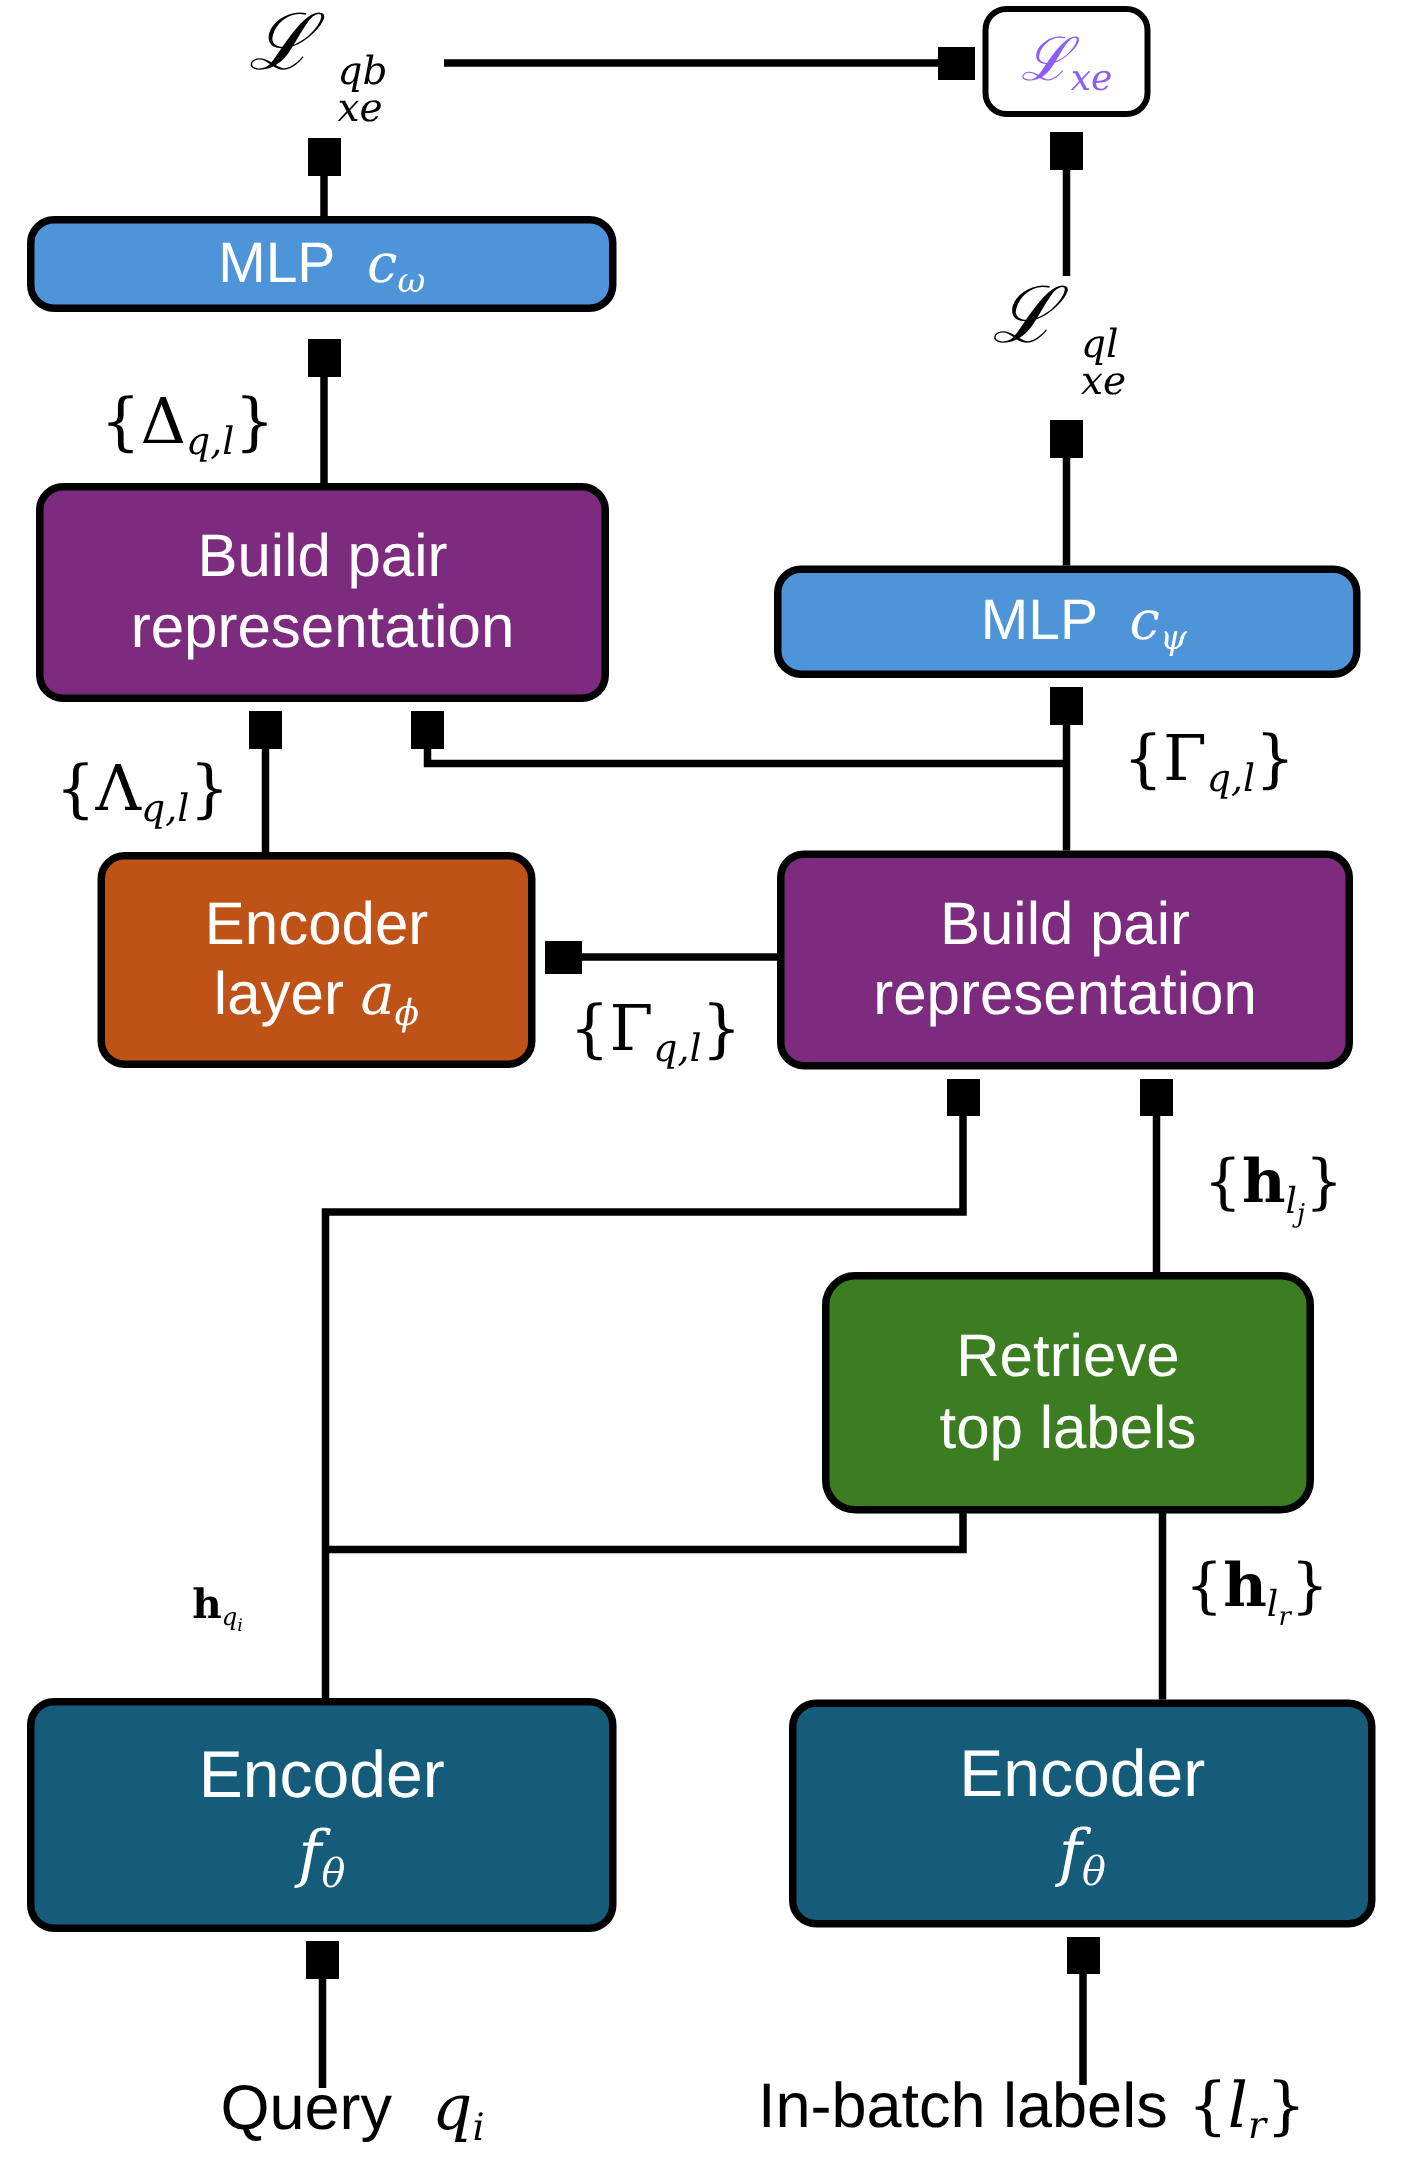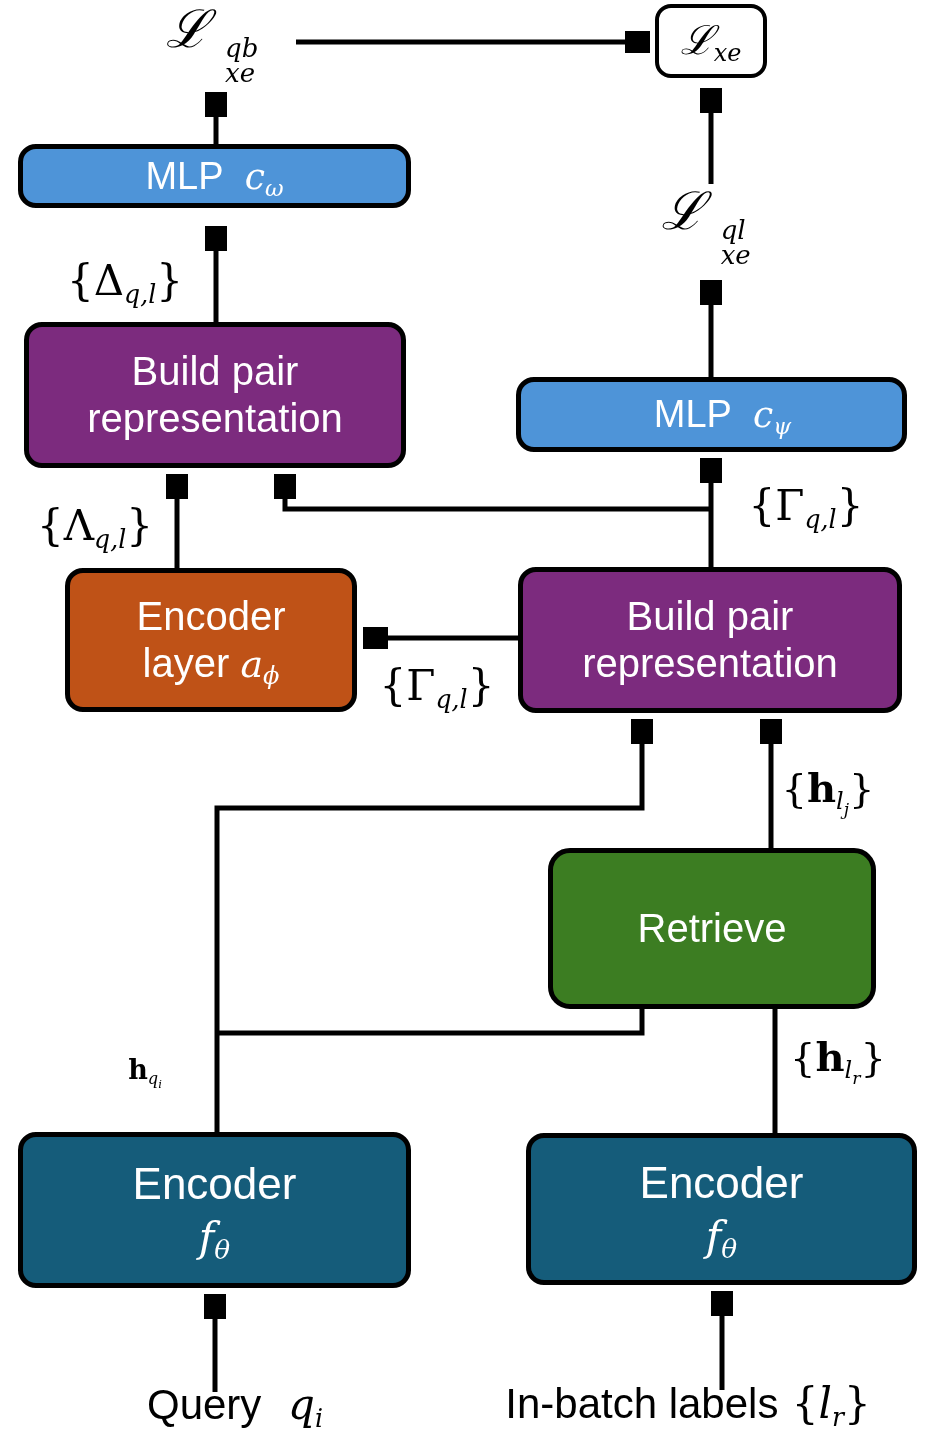--- a/index.html
+++ b/index.html
@@ -9,21 +9,21 @@
   .wires path{stroke:#000;stroke-width:5;fill:none;}
 
   .box{position:absolute;border:5px solid #000;border-radius:18px;color:#fff;
        display:flex;flex-direction:column;align-items:center;justify-content:center;
        text-align:center;line-height:1.18;box-sizing:border-box;white-space:nowrap;}
   .blue{background:#4E94D8;font-size:38px;}
   .purple{background:#7C2B7E;font-size:40px;}
   .orange{background:#BF5217;font-size:40px;}
   .green{background:#3C7D22;font-size:40px;}
   .teal{background:#155C7A;font-size:44px;}
-  .loss{background:#fff;color:#000000;border-radius:16px;border-width:4px;
+  .loss{background:#fff;color:#8b5cf6;border-radius:16px;border-width:4px;
         font-family:"DejaVu Serif",serif;font-style:italic;font-size:40px;}
 
   .mlabel{position:absolute;transform:translate(-50%,-50%);white-space:nowrap;color:#000;
           font-family:"DejaVu Serif",serif;font-size:42px;line-height:1;}
   .mi{font-family:"DejaVu Serif",serif;font-style:italic;}
   .mup{font-style:normal;}
   .mbf{font-weight:bold;font-style:normal;}
   .brace{font-style:normal;}
   sub{line-height:0;}
   .sub{font-size:0.60em;vertical-align:-0.30em;}
@@ -84,20 +84,21 @@
     <span><span class="txt">MLP</span>&nbsp;&nbsp;<span class="mi boxvar">c</span><sub class="sub mi">ψ</sub></span>
   </div>
 
   <div class="box purple" style="left:518px;top:567px;width:384px;height:146px;">
     <span>Build pair</span>
     <span>representation</span>
   </div>
 
   <div class="box green" style="left:548px;top:848px;width:328px;height:161px;border-radius:22px;">
     <span>Retrieve</span>
+    <span>top labels</span>
   </div>
 
   <div class="box teal" style="left:18px;top:1132px;width:393px;height:156px;">
     <span>Encoder</span>
     <span><span class="mi boxvar">f</span><sub class="sub mi">θ</sub></span>
   </div>
 
   <div class="box teal" style="left:526px;top:1133px;width:391px;height:152px;">
     <span>Encoder</span>
     <span><span class="mi boxvar">f</span><sub class="sub mi">θ</sub></span>
@@ -126,21 +127,21 @@
   </div>
 
   <div class="mlabel" style="left:437px;top:686px;">
     <span class="brace">{</span><span class="mup">Γ</span><sub class="sub mi">q,l</sub><span class="brace">}</span>
   </div>
 
   <div class="mlabel" style="left:806px;top:506px;">
     <span class="brace">{</span><span class="mup">Γ</span><sub class="sub mi">q,l</sub><span class="brace">}</span>
   </div>
 
-  <div class="mlabel" style="left:828px;top:789px;font-size:40px;">
+  <div class="mlabel" style="left:849px;top:789px;font-size:40px;">
     <span class="brace">{</span><span class="mbf">h</span><sub class="sub"><span class="mi">l</span><sub class="subsub mi">j</sub></sub><span class="brace">}</span>
   </div>
 
   <div class="mlabel" style="left:145px;top:1070px;font-size:27px;">
     <span class="mbf">h</span><sub class="sub"><span class="mi">q</span><sub class="subsub mi">i</sub></sub>
   </div>
 
   <div class="mlabel" style="left:838px;top:1058px;font-size:40px;">
     <span class="brace">{</span><span class="mbf">h</span><sub class="sub"><span class="mi">l</span><sub class="subsub mi">r</sub></sub><span class="brace">}</span>
   </div>

